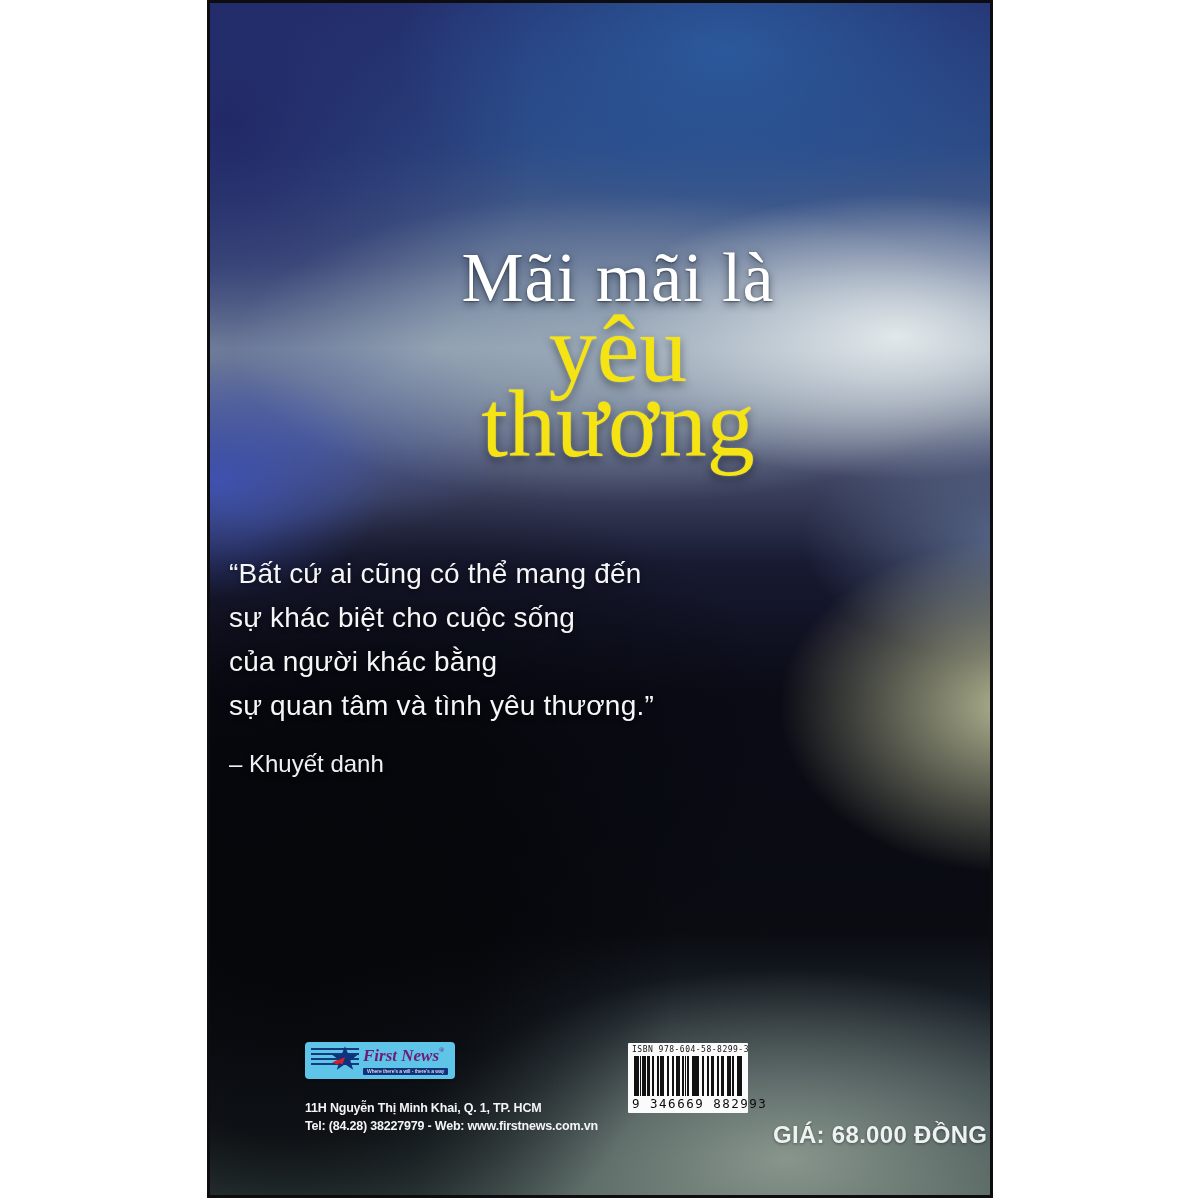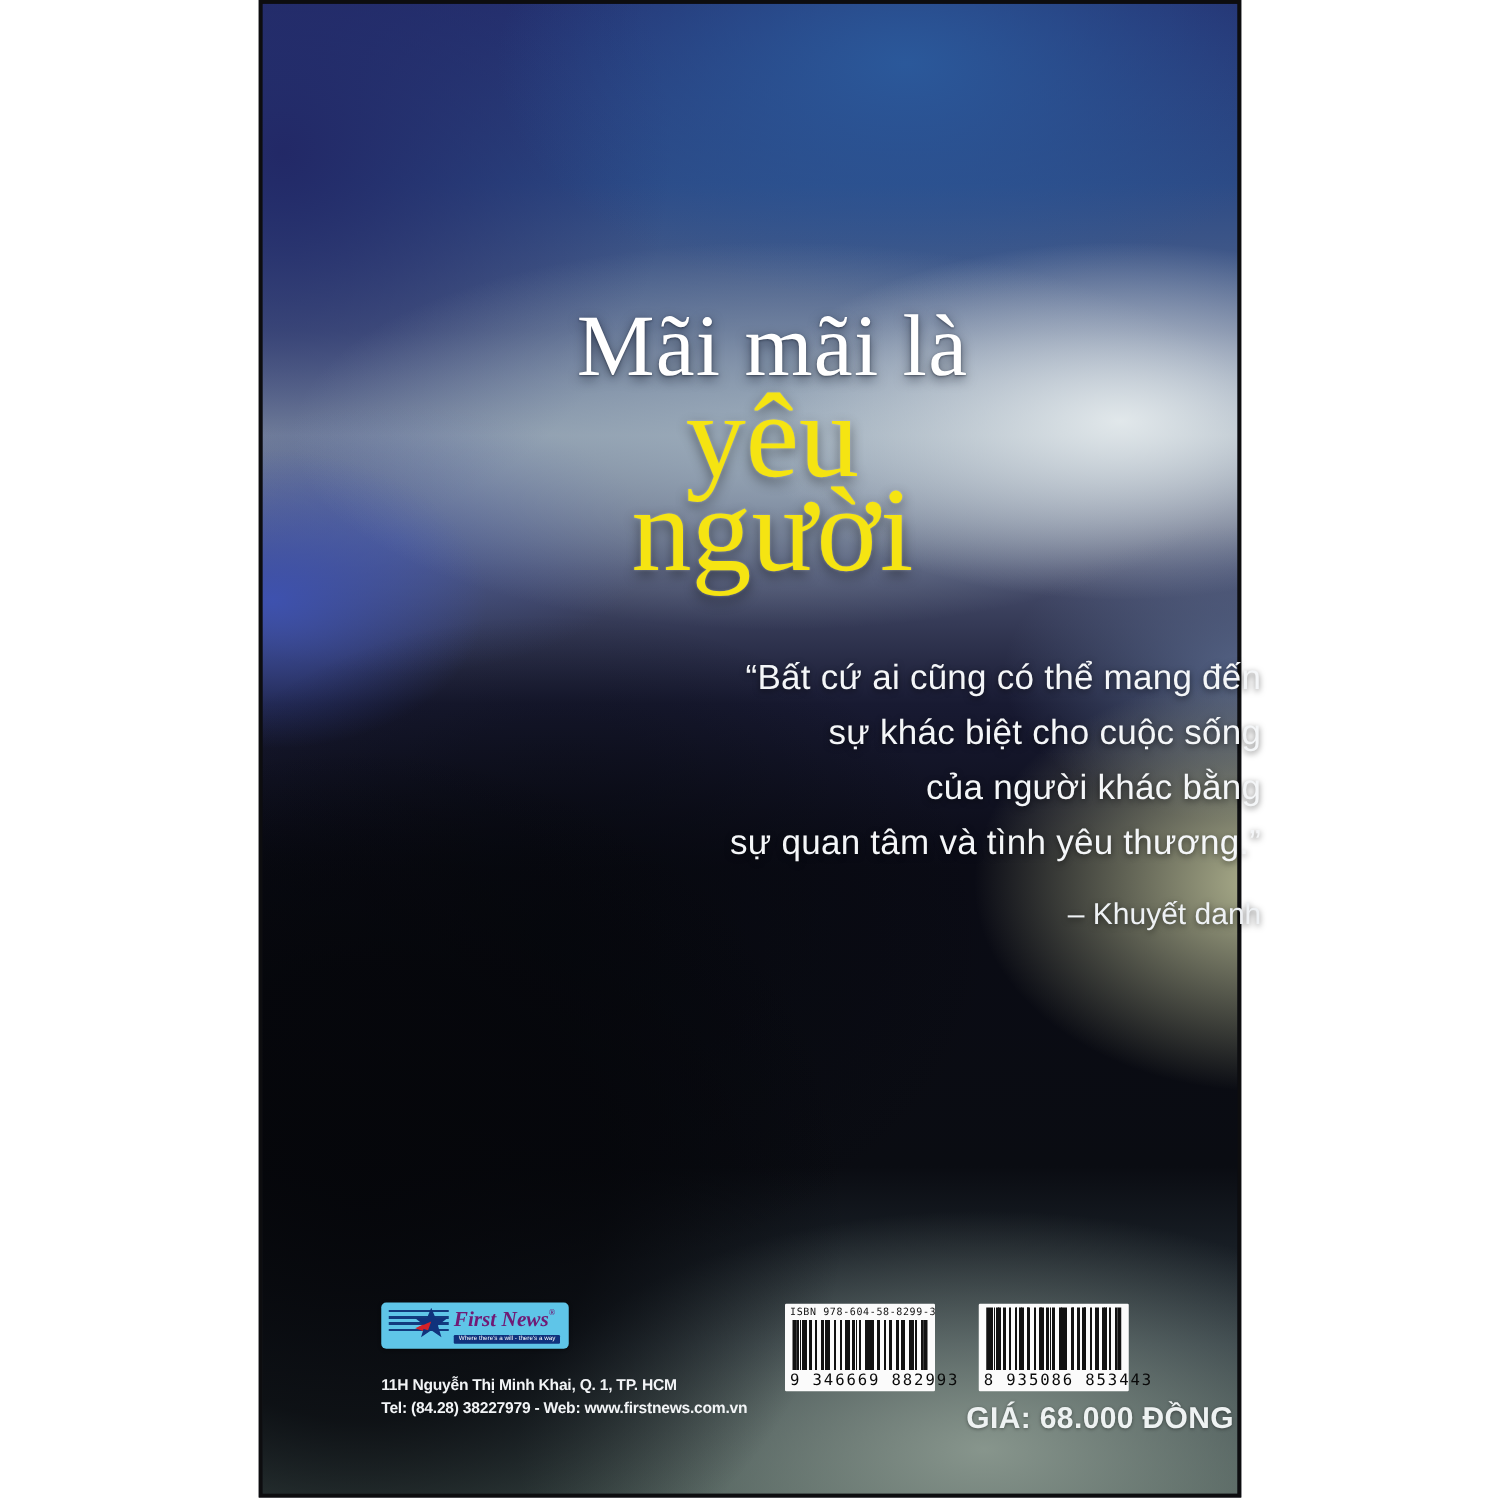--- a/index.html
+++ b/index.html
@@ -60,23 +60,23 @@
     font-weight:500;
   }
   .title-accent {
     color:#f5e412;
     text-shadow:0 0 2px rgba(255,255,255,0.35), 0 4px 10px rgba(0,0,0,0.45);
   }
 
   
   .quote-block {
     position:absolute;
-    left:0; top:517px;
+    left:0; top:549px;
     width:100%;
-    text-align:right;
+    text-align:left;
     transform:translateX(19px);
     color:#f4f6f8;
   }
   .quote-line {
     font-size:28px;
     line-height:44px;
     font-weight:500;
     letter-spacing:0.2px;
     text-shadow:0 2px 5px rgba(0,0,0,0.55);
   }
@@ -204,21 +204,21 @@
   .price .amount { font-weight:900; }
 </style>
 </head>
 <body>
 
 <div class="cover">
 
   <div class="title-block">
     <div class="title-line1">Mãi mãi là</div>
     <div class="title-line2 title-accent">yêu</div>
-    <div class="title-line3 title-accent">người</div>
+    <div class="title-line3 title-accent">thương</div>
   </div>
 
   <div class="quote-block">
     <div class="quote-line">“Bất cứ ai cũng có thể mang đến</div>
     <div class="quote-line">sự khác biệt cho cuộc sống</div>
     <div class="quote-line">của người khác bằng</div>
     <div class="quote-line">sự quan tâm và tình yêu thương.”</div>
     <div class="quote-attribution">– Khuyết danh</div>
   </div>
 
@@ -236,24 +236,20 @@
     <div class="address-line first">11H Nguyễn Thị Minh Khai, Q. 1, TP. HCM</div>
     <div class="address-line">Tel: (84.28) 38227979 - Web: www.firstnews.com.vn</div>
   </div>
 
   <div class="barcode-box left">
     <div class="isbn-label">ISBN 978-604-58-8299-3</div>
     <div class="bars"></div>
     <div class="barcode-digits">9 346669 882993</div>
   </div>
 
-  <div class="barcode-box right">
-    <div class="bars"></div>
-    <div class="barcode-digits">8 935086 853443</div>
-  </div>
 
   <div class="price">
     <span>GIÁ:</span>
     <span class="amount">68.000</span>
     <span>ĐỒNG</span>
   </div>
 
 </div>
 
 </body></html>

